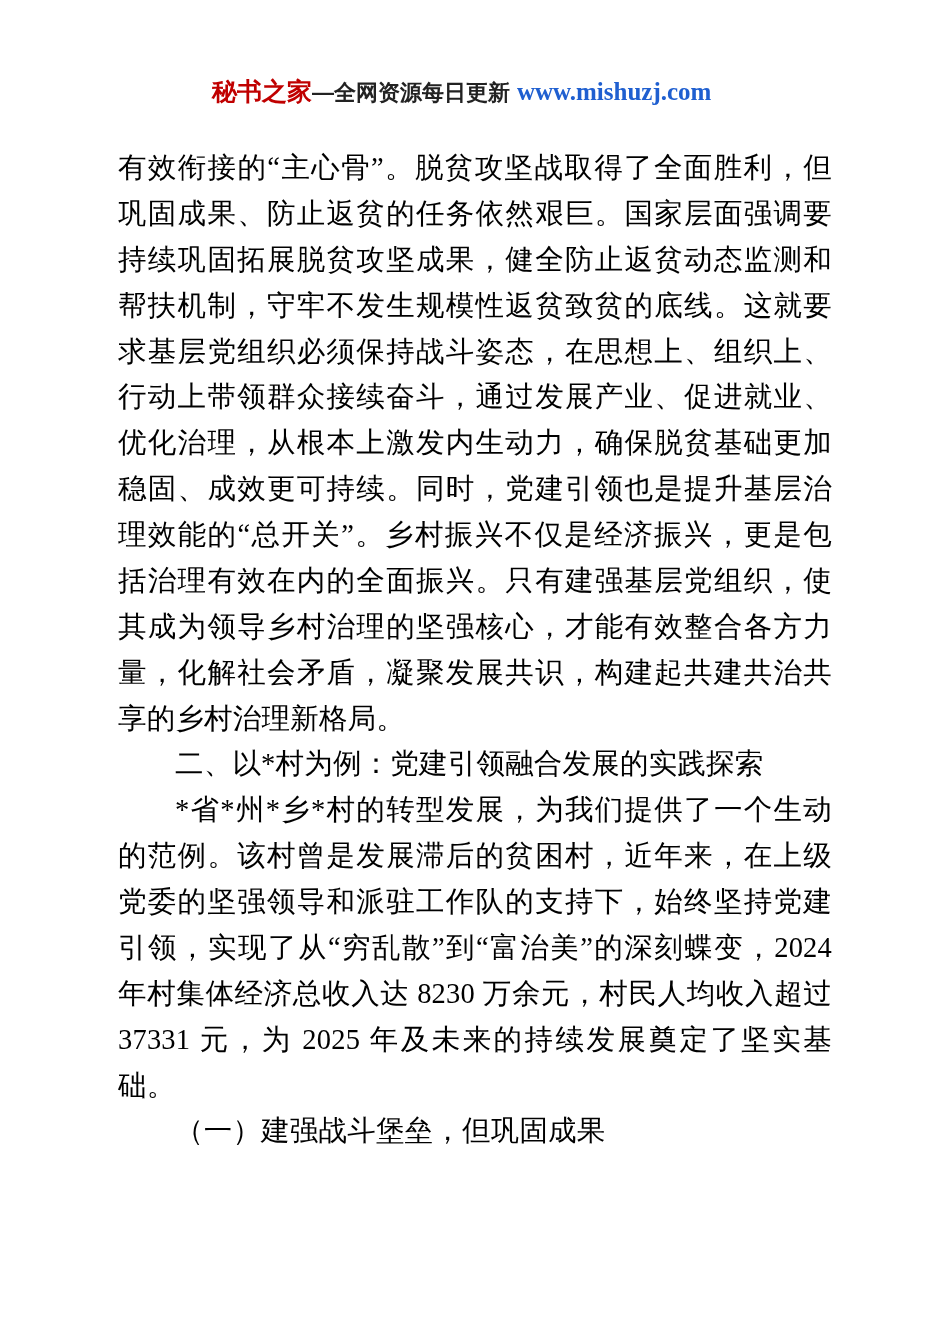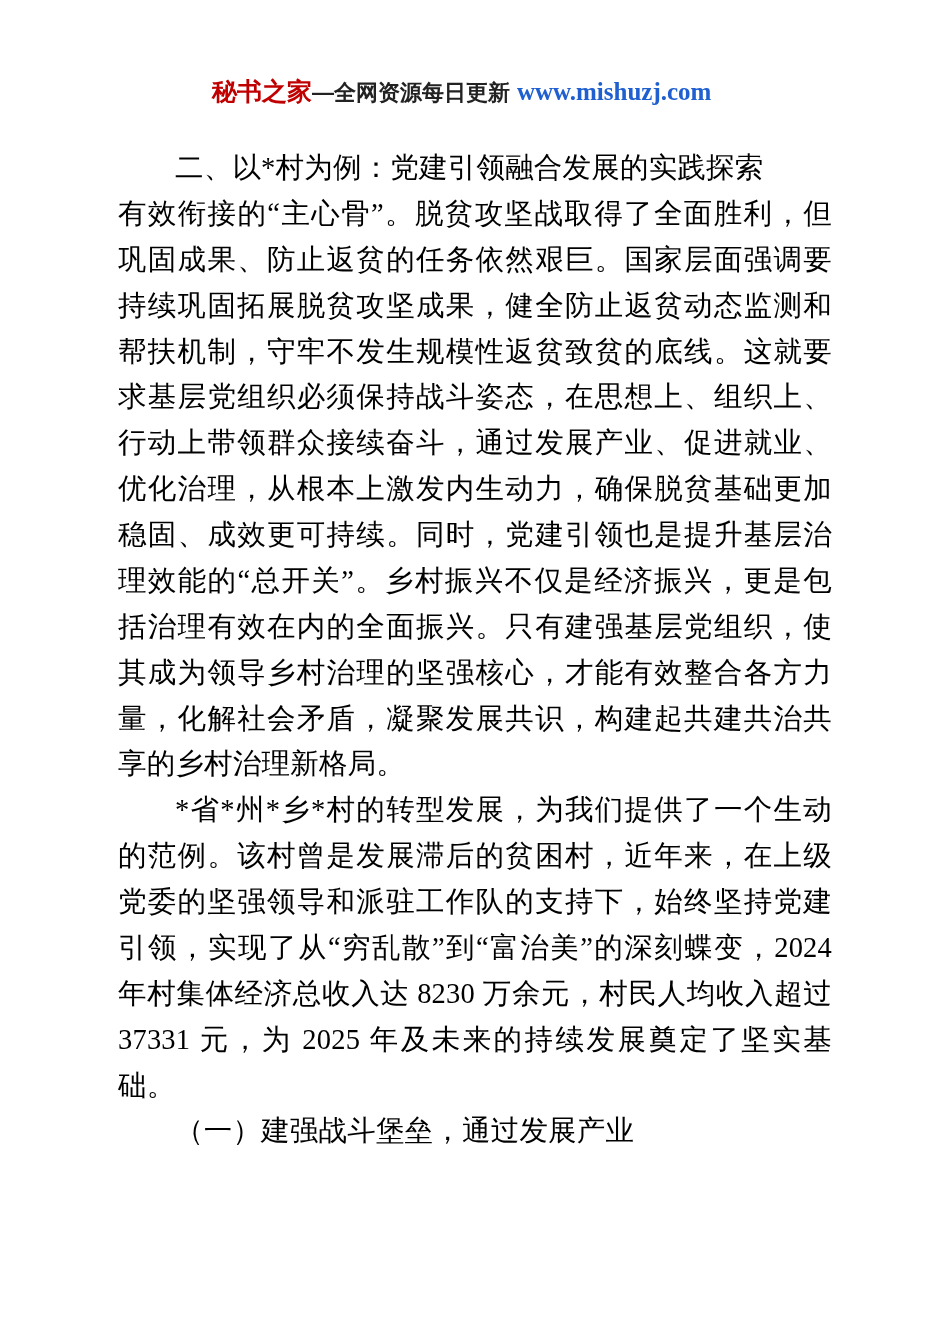--- a/index.html
+++ b/index.html
@@ -61,19 +61,19 @@
 </head>
 <body>
 
 <div class="page">
 
   <div class="header">
     <span class="brand">秘书之家</span><span class="tagline">—全网资源每日更新</span> <span class="site">www.mishuzj.com</span>
   </div>
 
   <div class="body-text">
+    <p class="para">有效衔接的“主心骨”。脱贫攻坚战取得了全面胜利，但巩固成果、防止返贫的任务依然艰巨。国家层面强调要持续巩固拓展脱贫攻坚成果，健全防止返贫动态监测和帮扶机制，守牢不发生规模性返贫致贫的底线。这就要求基层党组织必须保持战斗姿态，在思想上、组织上、行动上带领群众接续奋斗，通过发展产业、促进就业、优化治理，从根本上激发内生动力，确保脱贫基础更加稳固、成效更可持续。同时，党建引领也是提升基层治理效能的“总开关”。乡村振兴不仅是经济振兴，更是包括治理有效在内的全面振兴。只有建强基层党组织，使其成为领导乡村治理的坚强核心，才能有效整合各方力量，化解社会矛盾，凝聚发展共识，构建起共建共治共享的乡村治理新格局。</p>
     <p class="para indent">二、以*村为例：党建引领融合发展的实践探索</p>
-    <p class="para">有效衔接的“主心骨”。脱贫攻坚战取得了全面胜利，但巩固成果、防止返贫的任务依然艰巨。国家层面强调要持续巩固拓展脱贫攻坚成果，健全防止返贫动态监测和帮扶机制，守牢不发生规模性返贫致贫的底线。这就要求基层党组织必须保持战斗姿态，在思想上、组织上、行动上带领群众接续奋斗，通过发展产业、促进就业、优化治理，从根本上激发内生动力，确保脱贫基础更加稳固、成效更可持续。同时，党建引领也是提升基层治理效能的“总开关”。乡村振兴不仅是经济振兴，更是包括治理有效在内的全面振兴。只有建强基层党组织，使其成为领导乡村治理的坚强核心，才能有效整合各方力量，化解社会矛盾，凝聚发展共识，构建起共建共治共享的乡村治理新格局。</p>
     <p class="para indent">*省*州*乡*村的转型发展，为我们提供了一个生动的范例。该村曾是发展滞后的贫困村，近年来，在上级党委的坚强领导和派驻工作队的支持下，始终坚持党建引领，实现了从“穷乱散”到“富治美”的深刻蝶变，2024 年村集体经济总收入达 8230 万余元，村民人均收入超过 37331 元，为 2025 年及未来的持续发展奠定了坚实基础。</p>
-    <p class="para indent">（一）建强战斗堡垒，通过发展产业</p>
+    <p class="para indent">（一）建强战斗堡垒，但巩固成果</p>
   </div>
 
 </div>
 
 </body></html>

